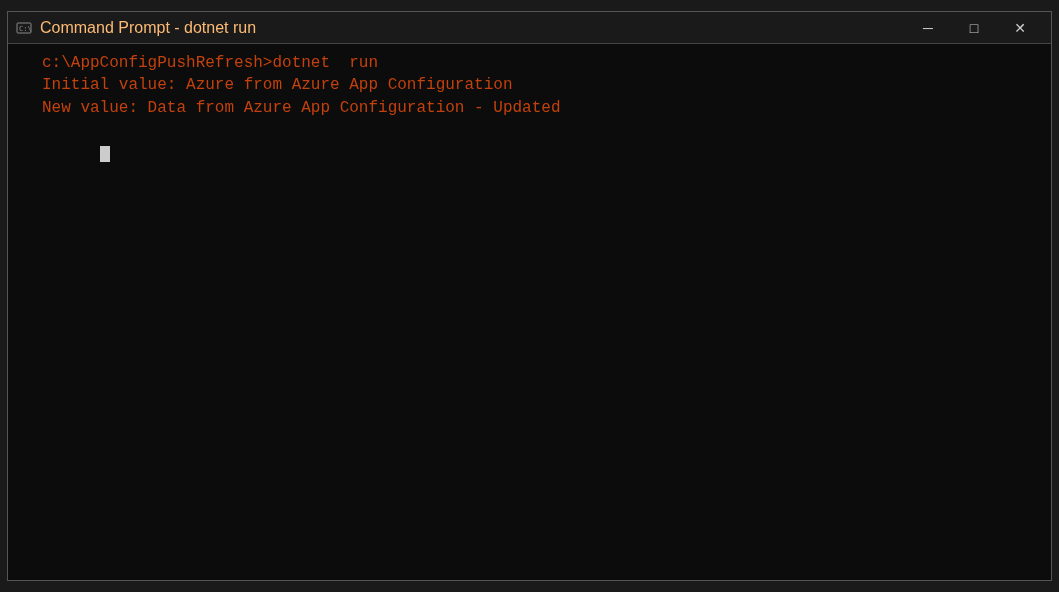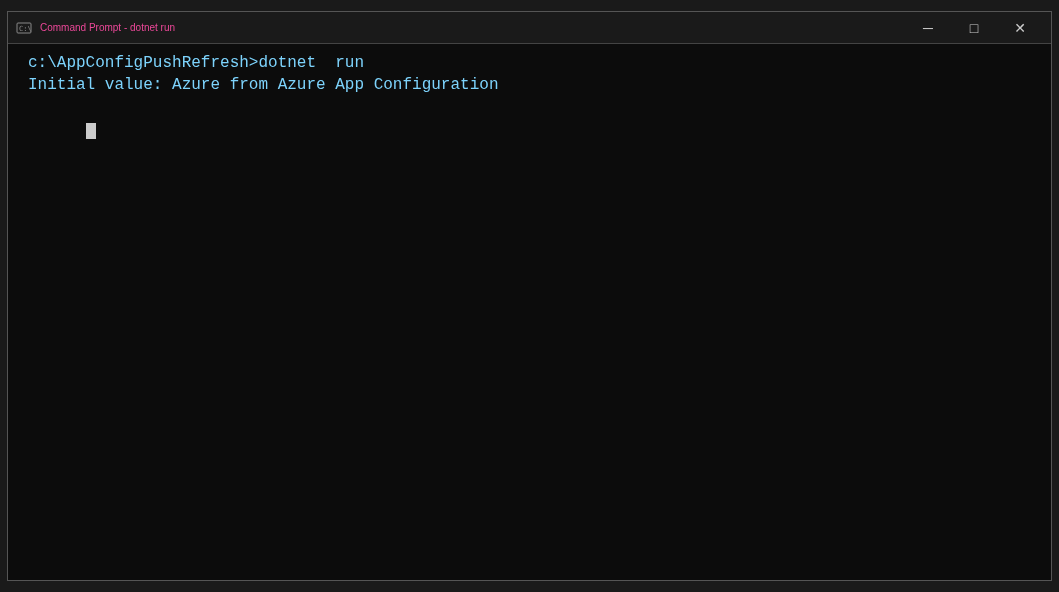--- a/index.html
+++ b/index.html
@@ -46,22 +46,22 @@
       justify-content: center;
     }
 
     .title-bar-icon svg {
       width: 16px;
       height: 16px;
     }
 
     .title-bar-text {
       flex: 1;
-      color: #ec4899;
-      font-size: 10px;
+      color: #fdba74;
+      font-size: 16px;
       font-family: 'Segoe UI', Arial, sans-serif;
     }
 
     .title-bar-controls {
       display: flex;
       gap: 0;
     }
 
     .title-bar-btn {
       width: 46px;
@@ -76,22 +76,23 @@
       justify-content: center;
       font-family: 'Segoe UI', Arial, sans-serif;
     }
 
     .terminal-body {
       flex: 1;
       background: #0c0c0c;
       padding: 8px 20px;
       font-family: 'Consolas', 'Courier New', monospace;
       font-size: 16px;
-      color: #7dd3fc;
+      color: #c2410c;
       overflow: hidden;
+      margin-left: 14px;
     }
 
     .terminal-line {
       line-height: 1.4;
       white-space: pre;
     }
 
     .cursor {
       display: inline-block;
       width: 10px;
@@ -120,17 +121,18 @@
     <span class="title-bar-text">Command Prompt - dotnet  run</span>
     <div class="title-bar-controls">
       <button class="title-bar-btn minimize">─</button>
       <button class="title-bar-btn maximize">□</button>
       <button class="title-bar-btn close">✕</button>
     </div>
   </div>
   <div class="terminal-body">
     <div class="terminal-line">c:\AppConfigPushRefresh&gt;dotnet  run</div>
     <div class="terminal-line">Initial value: Azure from Azure App Configuration</div>
+    <div class="terminal-line">New value: Data from Azure App Configuration - Updated</div>
     <div class="terminal-line">
       <span class="cursor"></span>
     </div>
   </div>
 </div>
 
 </body></html>

